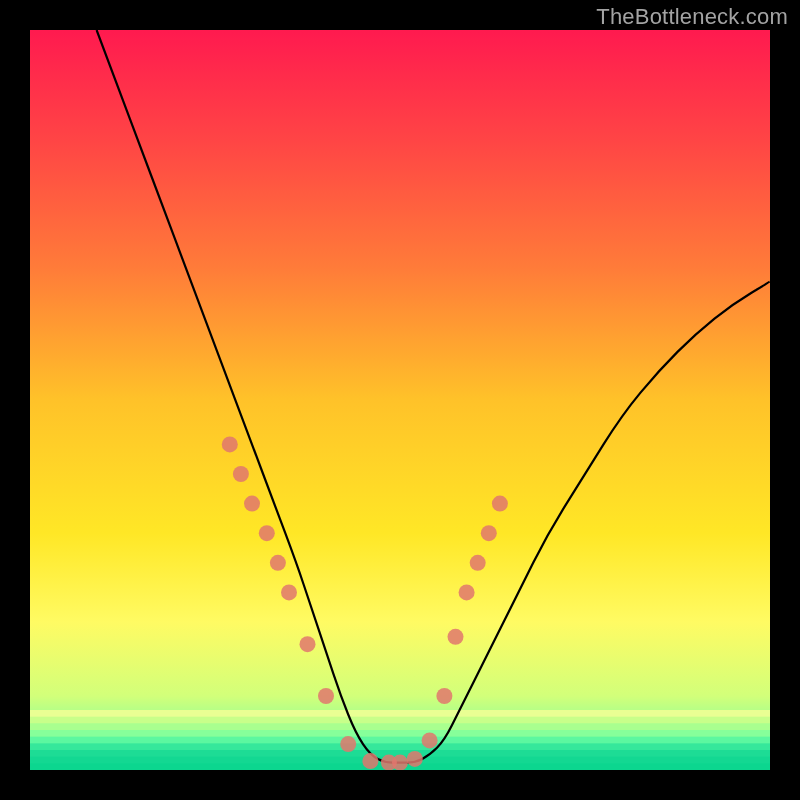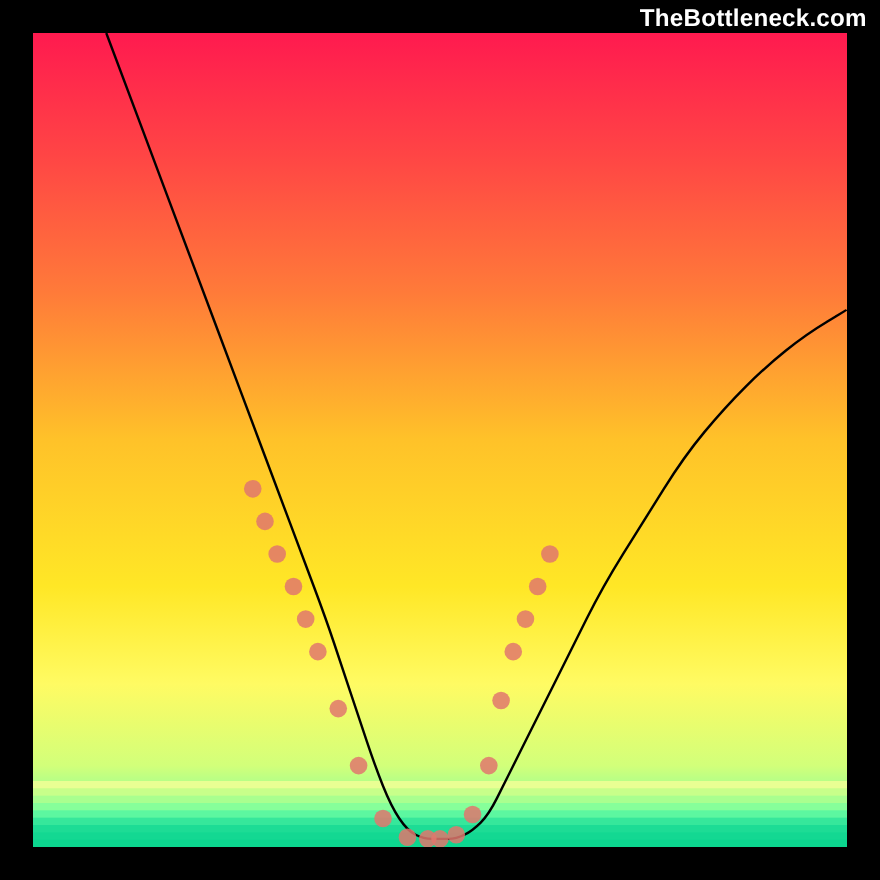--- a/index.html
+++ b/index.html
@@ -24,22 +24,22 @@
     top: 0;
     width: 740px;
     height: 740px;
   }
   .attribution {
     position: absolute;
     top: 4px;
     right: 12px;
     font-family: Arial, Helvetica, sans-serif;
     font-size: 22px;
-    font-weight: 700;
-    color: #ffffff;
+    font-weight: 400;
+    color: #a3a3a3;
     letter-spacing: 0.2px;
     text-align: center;
   }
 </style>
 </head>
 <body>
 
 <div class="attribution">TheBottleneck.com</div>
 
 <div class="frame">

